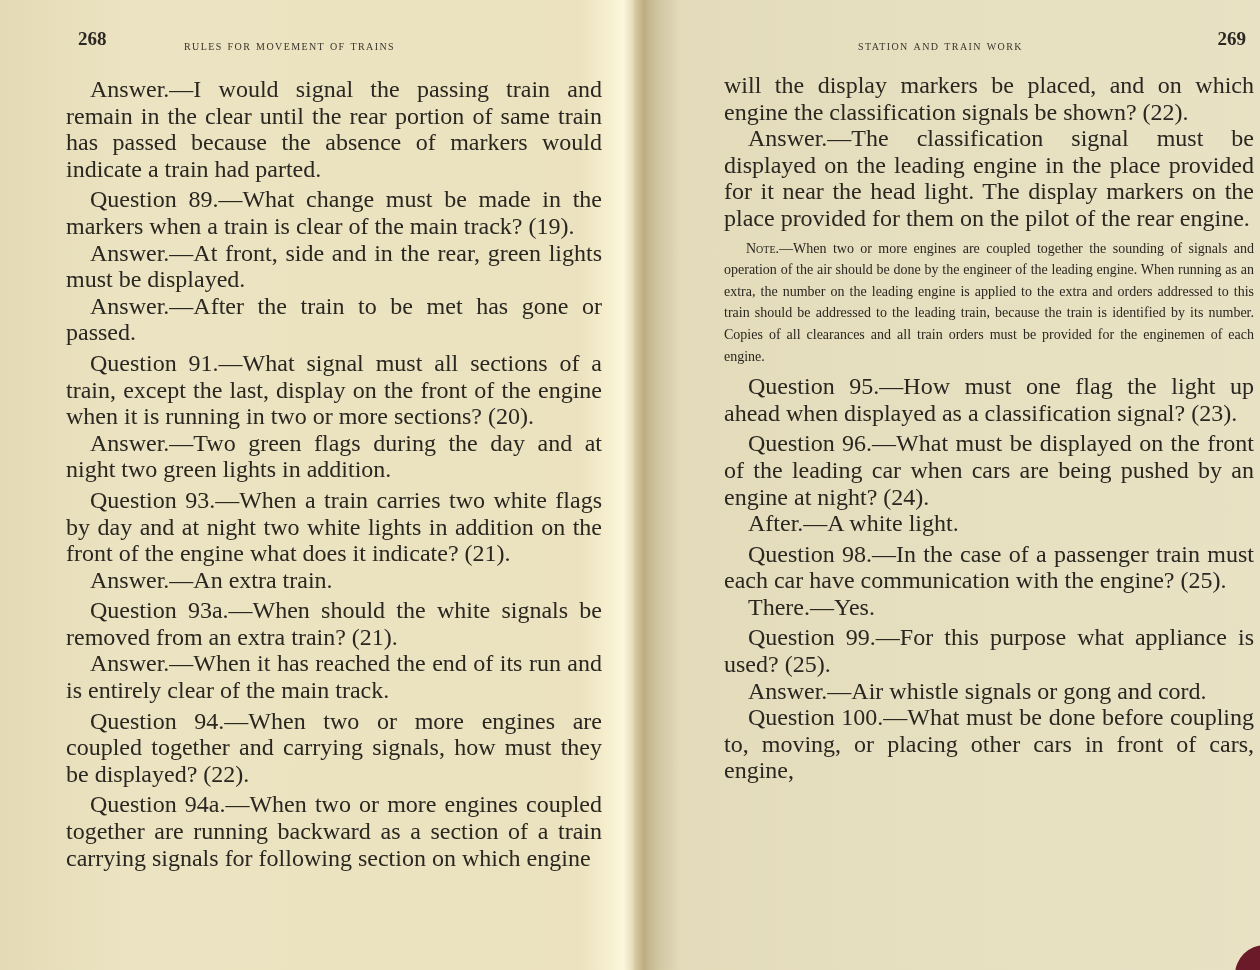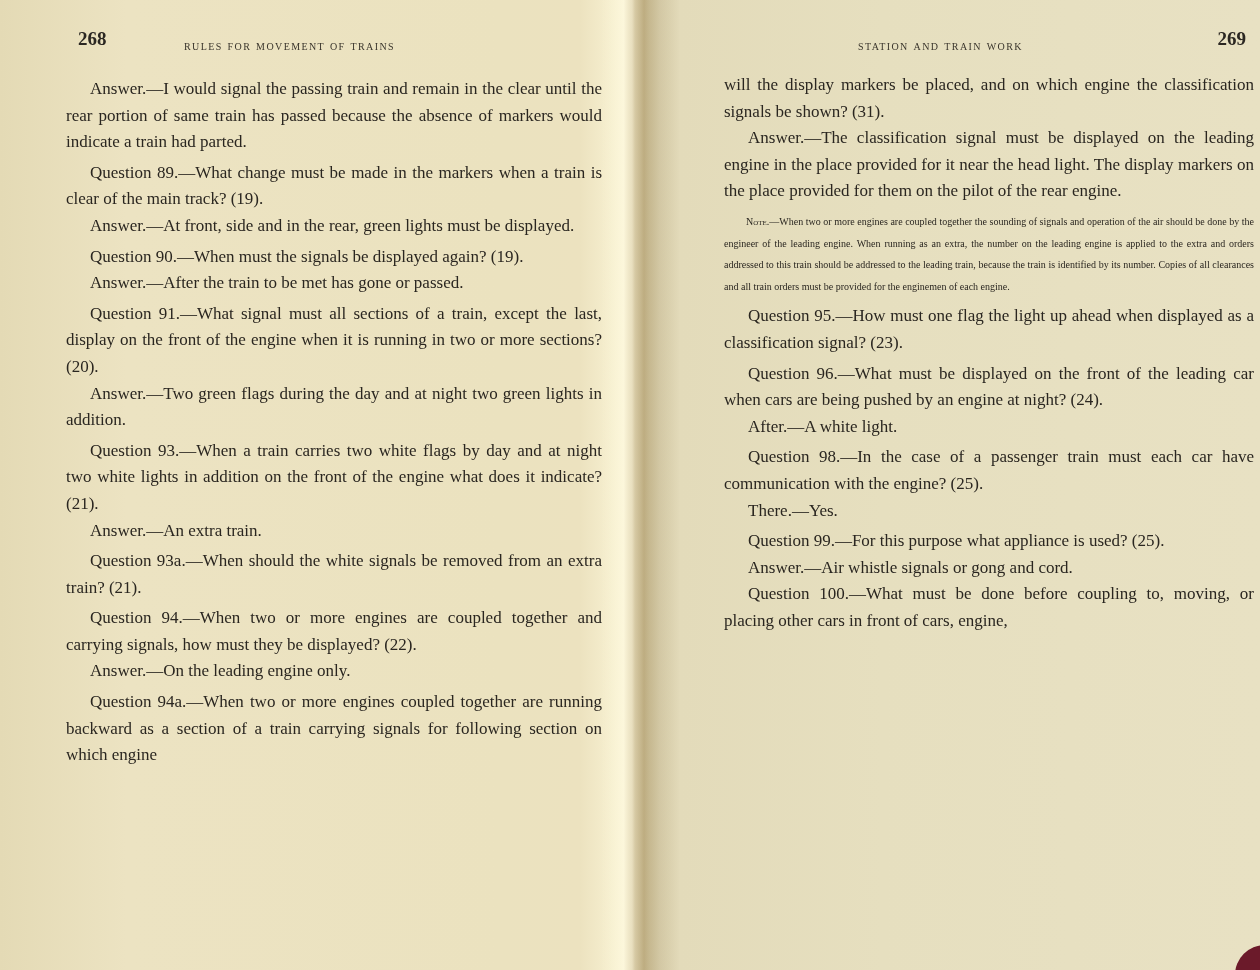--- a/index.html
+++ b/index.html
@@ -37,68 +37,67 @@
   .runtitle {
     position: absolute; top: 38px; font-size: 14px; letter-spacing: 1.4px;
     font-variant: small-caps; text-transform: lowercase; color: #3a352c;
   }
   .left .runtitle { left: 118px; }
   .right .runtitle { left: 134px; }
 
   .body-text { position: absolute; top: 76px; left: 0; right: 0; }
   .right .body-text { top: 72px; }
   p.para {
-    margin: 0; font-size: 17px; line-height: 26.6px; text-align: justify;
+    margin: 0; font-size: 24px; line-height: 26.6px; text-align: justify;
     text-indent: 24px; hyphens: manual;
   }
   p.para.cont { text-indent: 0; }
   p.para.gap { margin-top: 4px; }
   p.note {
-    margin: 6px 0 6px 0; font-size: 10px; line-height: 21.6px; text-align: justify; text-indent: 22px;
+    margin: 6px 0 6px 0; font-size: 14px; line-height: 21.6px; text-align: justify; text-indent: 22px;
   }
   .note-label { font-variant: small-caps; }
 </style>
 </head>
 <body>
 
 <div class="spread">
   <div class="corner-l"></div>
   <div class="corner-r"></div>
 
   <div class="page left">
     <div class="runhead">
       <span class="folio">268</span>
       <span class="runtitle">RULES FOR MOVEMENT OF TRAINS</span>
     </div>
     <div class="body-text">
       <p class="para">Answer.—I would signal the passing train and remain in the clear until the rear portion of same train has passed because the absence of markers would indicate a train had parted.</p>
       <p class="para gap">Question 89.—What change must be made in the markers when a train is clear of the main track? (19).</p>
       <p class="para">Answer.—At front, side and in the rear, green lights must be displayed.</p>
-      <p class="para gap">Question 90.—When must the signals be displayed again? (19).</p>
       <p class="para">Answer.—After the train to be met has gone or passed.</p>
       <p class="para gap">Question 91.—What signal must all sections of a train, except the last, display on the front of the engine when it is running in two or more sections? (20).</p>
       <p class="para">Answer.—Two green flags during the day and at night two green lights in addition.</p>
       <p class="para gap">Question 93.—When a train carries two white flags by day and at night two white lights in addition on the front of the engine what does it indicate? (21).</p>
       <p class="para">Answer.—An extra train.</p>
       <p class="para gap">Question 93a.—When should the white signals be removed from an extra train? (21).</p>
+      <p class="para">Answer.—When it has reached the end of its run and is entirely clear of the main track.</p>
       <p class="para gap">Question 94.—When two or more engines are coupled together and carrying signals, how must they be displayed? (22).</p>
-      <p class="para">Answer.—On the leading engine only.</p>
       <p class="para gap">Question 94a.—When two or more engines coupled together are running backward as a section of a train carrying signals for following section on which engine</p>
     </div>
   </div>
 
   <div class="gutter-shadow"></div>
 
   <div class="page right">
     <div class="runhead">
       <span class="runtitle">STATION AND TRAIN WORK</span>
       <span class="folio">269</span>
     </div>
     <div class="body-text">
-      <p class="para cont">will the display markers be placed, and on which engine the classification signals be shown? (31).</p>
+      <p class="para cont">will the display markers be placed, and on which engine the classification signals be shown? (22).</p>
       <p class="para">Answer.—The classification signal must be displayed on the leading engine in the place provided for it near the head light. The display markers on the place provided for them on the pilot of the rear engine.</p>
       <p class="note"><span class="note-label">Note.</span><span>—When two or more engines are coupled together the sounding of signals and operation of the air should be done by the engineer of the leading engine. When running as an extra, the number on the leading engine is applied to the extra and orders addressed to this train should be addressed to the leading train, because the train is identified by its number. Copies of all clearances and all train orders must be provided for the enginemen of each engine.</span></p>
       <p class="para">Question 95.—How must one flag the light up ahead when displayed as a classification signal? (23).</p>
       <p class="para gap">Question 96.—What must be displayed on the front of the leading car when cars are being pushed by an engine at night? (24).</p>
       <p class="para">After.—A white light.</p>
       <p class="para gap">Question 98.—In the case of a passenger train must each car have communication with the engine? (25).</p>
       <p class="para">There.—Yes.</p>
       <p class="para gap">Question 99.—For this purpose what appliance is used? (25).</p>
       <p class="para">Answer.—Air whistle signals or gong and cord.</p>
       <p class="para">Question 100.—What must be done before coupling to, moving, or placing other cars in front of cars, engine,</p>

